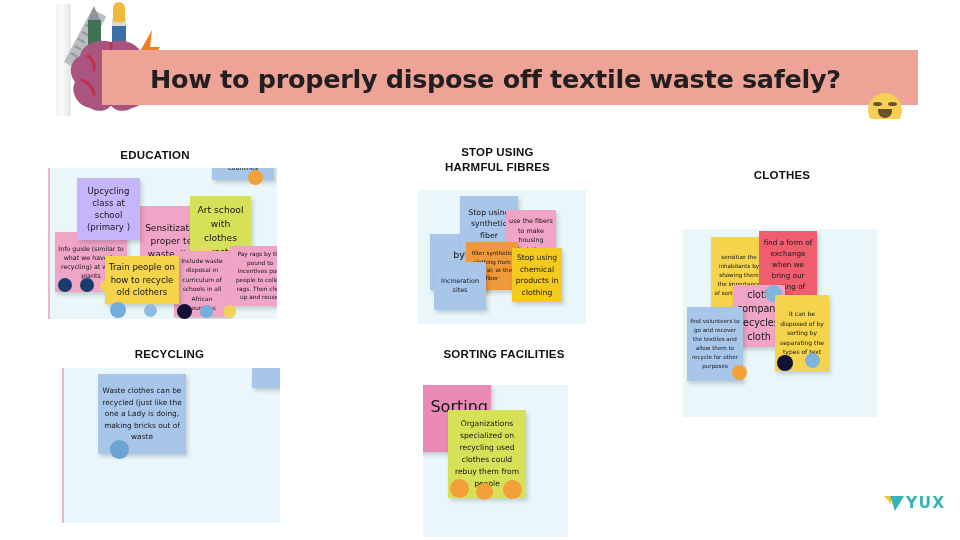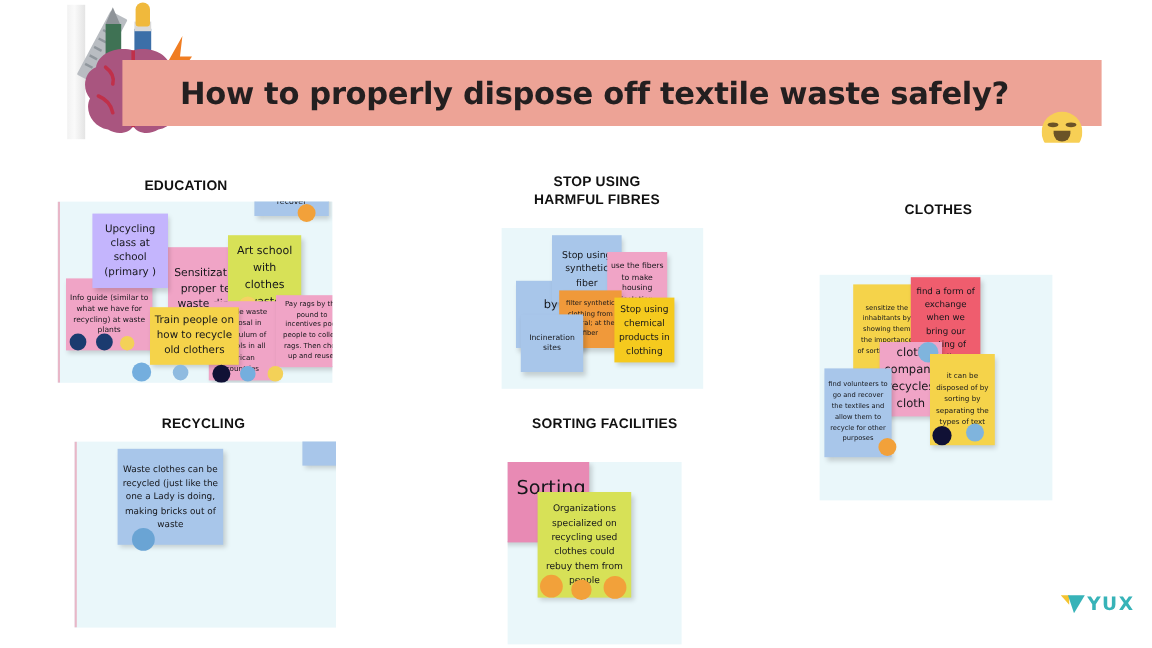--- a/index.html
+++ b/index.html
@@ -141,21 +141,21 @@
       <div class="eyeR"></div>
     <div class="mouth"></div>
   </div>
 </div>
 
 <div class="sec-title" style="left:60px;top:148px;width:190px;">EDUCATION</div>
 
 <div class="board edu-left-line" style="left:48px;top:168px;width:229px;height:151px;">
 
   <div class="note" style="left:164px;top:-12px;width:62px;height:24px;background:#a8c6ea;font-size:6.5px;">
-    <span>recover</span>
+    <span>countries</span>
     </div>
   <div class="dot" style="left:200px;top:2px;width:15px;height:15px;background:#f2a13a;"></div>
 
   <div class="note" style="left:92px;top:38px;width:82px;height:70px;background:#f0a4c6;font-size:9px;line-height:13px;">
     <span>Sensitization on proper textile waste disposal</span>
     </div>
 
   <div class="note" style="left:7px;top:64px;width:72px;height:60px;background:#f0a4c6;font-size:6.3px;line-height:9px;">
     <span>Info guide (similar to what we have for recycling) at waste plants</span>
     </div>
@@ -173,21 +173,21 @@
   <div class="dot" style="left:151px;top:79px;width:15px;height:15px;background:#f5d264;"></div>
 
   <div class="note" style="left:126px;top:83px;width:56px;height:66px;background:#f0a4c6;font-size:6px;line-height:9.5px;">
     <span>Include waste disposal in curriculum of schools in all African countries</span>
     </div>
 
   <div class="note" style="left:182px;top:78px;width:60px;height:60px;background:#f0a4c6;font-size:5.8px;line-height:8.6px;">
     <span>Pay rags by the pound to incentives poor people to collect rags. Then chop up and reuse.</span>
     </div>
 
-  <div class="note" style="left:57px;top:88px;width:74px;height:48px;background:#f5d34a;font-size:8.6px;line-height:12.5px;margin-left:20px;">
+  <div class="note" style="left:57px;top:88px;width:74px;height:48px;background:#f5d34a;font-size:8.6px;line-height:12.5px;">
     <span>Train people on how to recycle old clothers</span>
     </div>
   <div class="dot" style="left:62px;top:134px;width:16px;height:16px;background:#74aede;"></div>
   <div class="dot" style="left:96px;top:136px;width:13px;height:13px;background:#8fbbe0;"></div>
   <div class="dot" style="left:129px;top:136px;width:15px;height:15px;background:#101135;"></div>
   <div class="dot" style="left:152px;top:137px;width:13px;height:13px;background:#74aede;"></div>
   <div class="dot" style="left:175px;top:137px;width:13px;height:13px;background:#f3d158;"></div>
 </div>
 
 <div class="sec-title" style="left:400px;top:145px;width:195px;">

